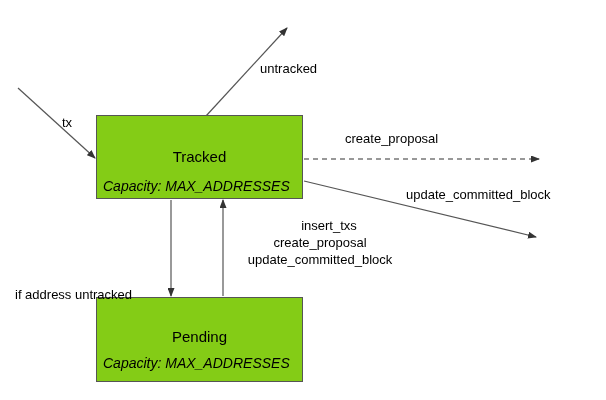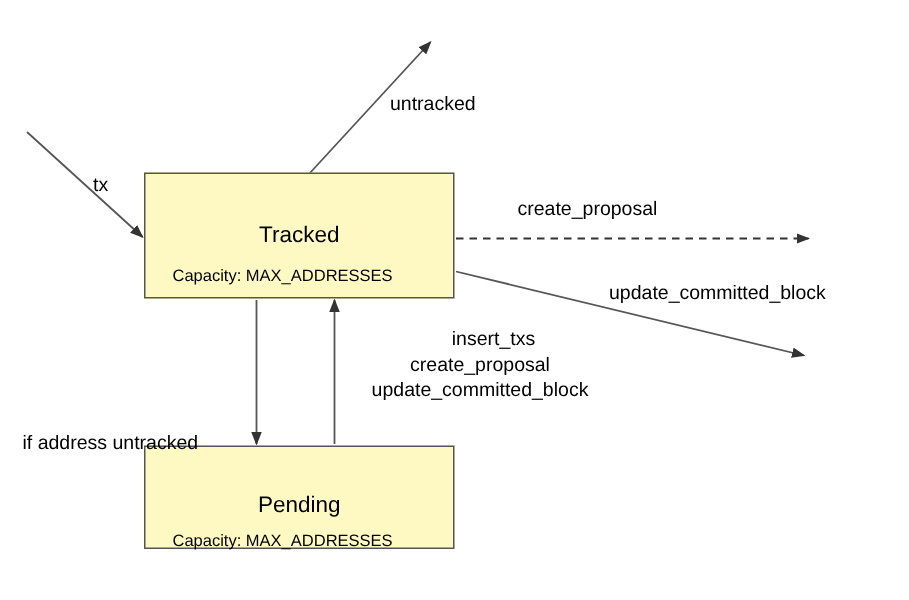--- a/index.html
+++ b/index.html
@@ -20,37 +20,38 @@
     position: absolute;
     left: 0;
     top: 0;
     width: 606px;
     height: 400px;
   }
   .node {
     position: absolute;
     box-sizing: border-box;
     border: 1px solid #555555;
-    background: #fef9c3;
+    background: #84cc16;
   }
   .node-title {
     position: absolute;
     left: 0;
     right: 0;
     text-align: center;
     font-size: 15px;
     color: #000000;
     white-space: nowrap;
   }
   .node-attr {
     position: absolute;
-    left: 18px;
-    font-size: 11px;
+    left: 6px;
+    font-size: 14px;
     color: #000000;
     white-space: nowrap;
+    font-style: italic;
   }
   .edge-label {
     position: absolute;
     font-size: 13px;
     color: #000000;
     white-space: nowrap;
     line-height: 16px;
   }
   .edge-label.center {
     text-align: center;
@@ -79,21 +80,21 @@
     <line x1="171" y1="200" x2="171" y2="296" stroke="#555555" stroke-width="1.2" marker-end="url(#arrowhead)"></line>
 
     <line x1="223" y1="296" x2="223" y2="200" stroke="#555555" stroke-width="1.2" marker-end="url(#arrowhead)"></line>
   </svg>
 
   <div class="node" style="left:96px; top:115px; width:207px; height:84px;">
     <div class="node-title" style="top:32px;">Tracked</div>
     <div class="node-attr" style="top:62px;">Capacity: MAX_ADDRESSES</div>
   </div>
 
-  <div class="node" style="left:96px; top:297px; width:207px; height:69px;">
+  <div class="node" style="left:96px; top:297px; width:207px; height:85px;">
     <div class="node-title" style="top:30px;">Pending</div>
     <div class="node-attr" style="top:57px;">Capacity: MAX_ADDRESSES</div>
   </div>
 
   <div class="edge-label" style="left:62px; top:96px;margin-top:19px;">tx</div>
 
   <div class="edge-label" style="left:260px; top:61px;">untracked</div>
 
   <div class="edge-label" style="left:345px; top:131px;">create_proposal</div>
 

